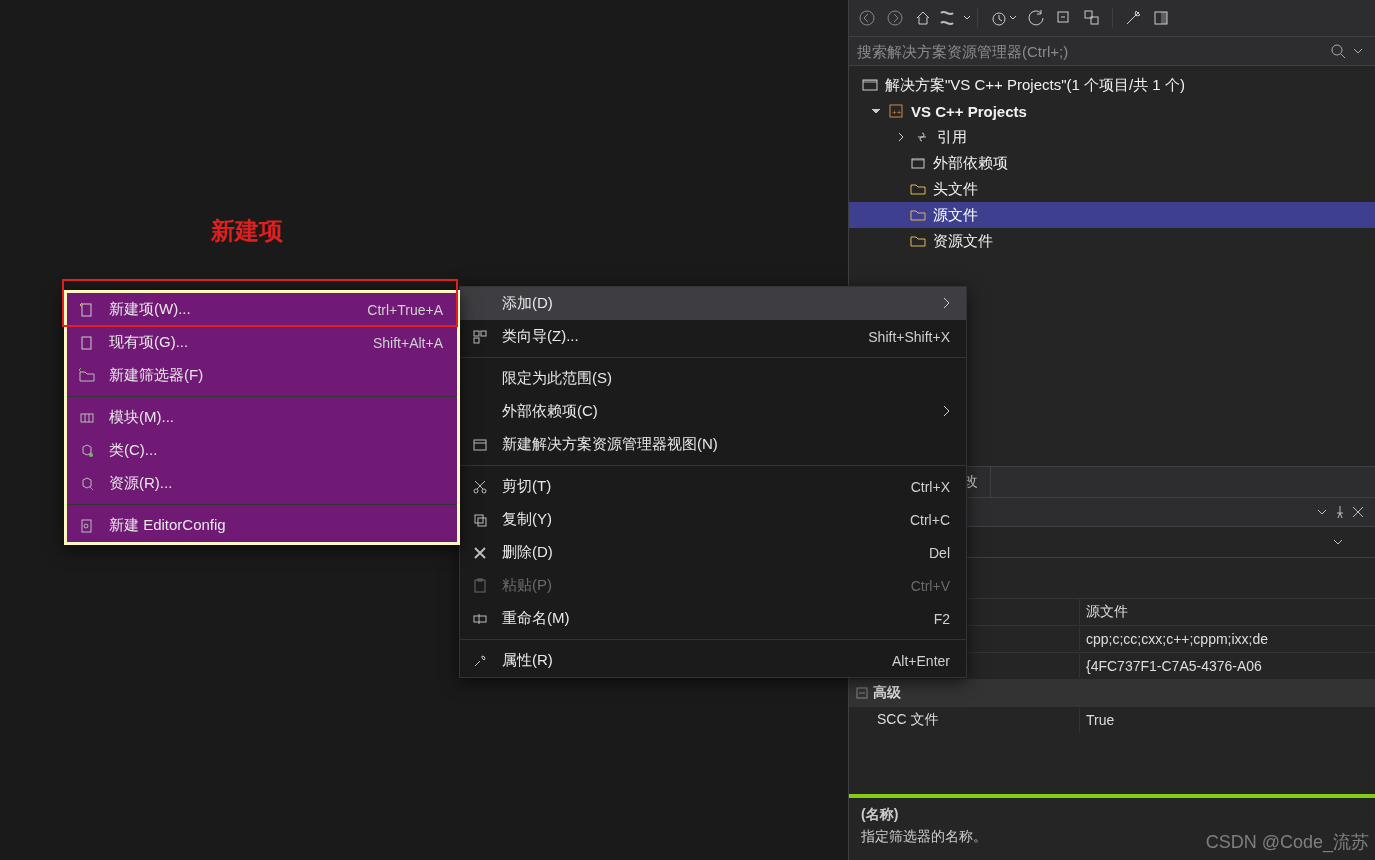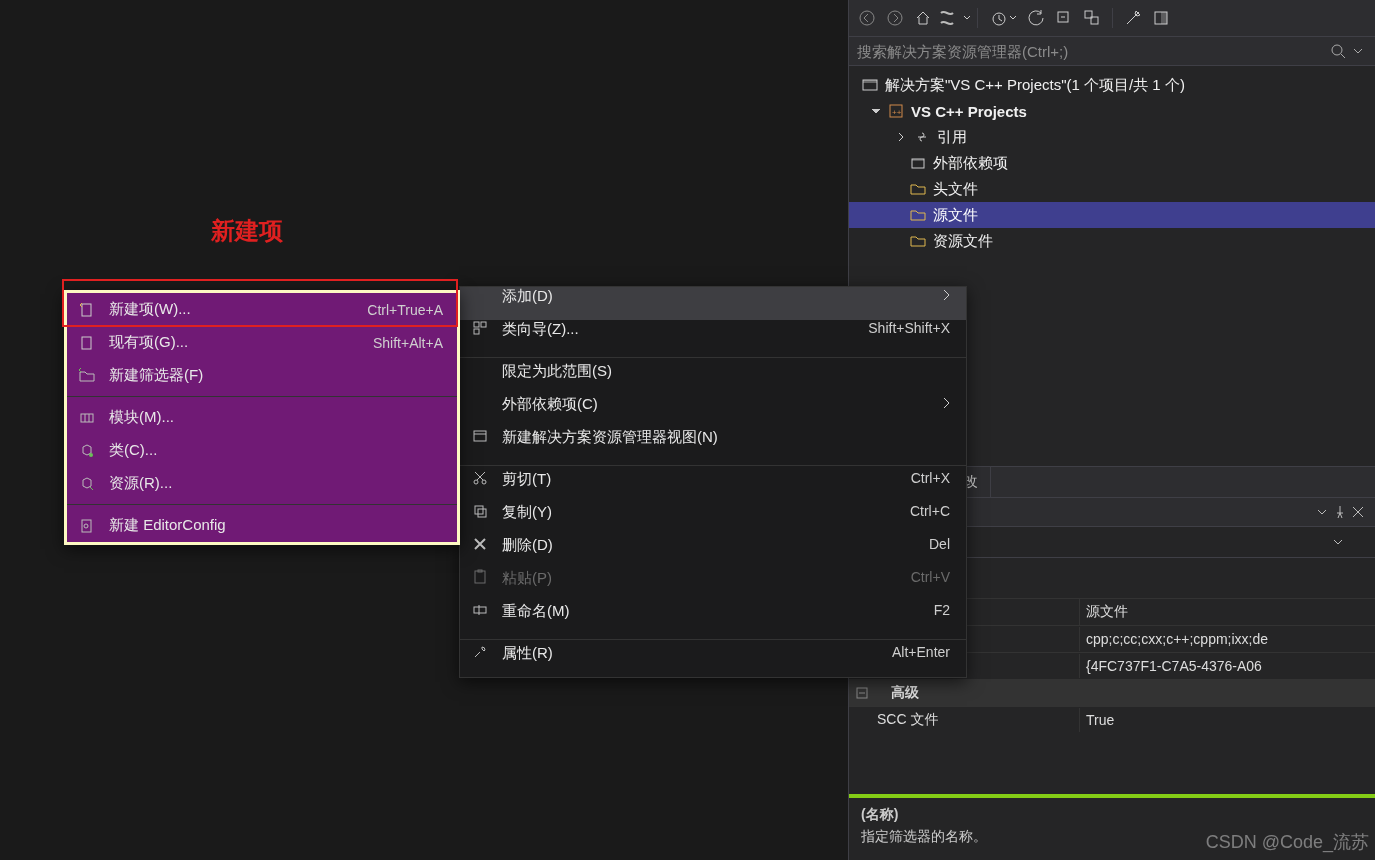--- a/index.html
+++ b/index.html
@@ -87,21 +87,21 @@
     border-top: 4px solid #84cc16; padding: 8px 12px 14px; color: #ccc;
   }
   .props-help .h1 { font-weight: 600; margin-bottom: 4px; }
   .vscroll { position: absolute; right: 0; top: 613px; bottom: 0; width: 18px; background: #2d2d30; border-left: 1px solid #3f3f46; }
 
   
   .context-menu {
     position: absolute; background: #1b1b1c; border: 1px solid #333; box-shadow: 0 4px 16px rgba(0,0,0,0.6);
   }
   .ctx-row {
-    display: flex; height: 33px; padding: 0 16px 0 10px; gap: 12px;
+    display: flex; align-items: center; height: 33px; padding: 0 16px 0 10px; gap: 12px;
     color: #e8e8e8; font-size: 15px;
   }
   .ctx-row .ico { width: 20px; display: inline-flex; justify-content: center; color: #bbb; }
   .ctx-row .label { flex: 1; }
   .ctx-row .shortcut { color: #cfcfcf; font-size: 14px; margin-left: 28px; }
   .ctx-row .arrow { color: #cfcfcf; }
   .ctx-row.disabled { color: #6a6a6a; }
   .ctx-row.disabled .ico { color: #6a6a6a; }
   .ctx-row.disabled .shortcut { color: #6a6a6a; }
   .ctx-row.hover { background: #3e3e42; }
@@ -333,21 +333,21 @@
       </div>
       <div class="props-grid-row">
         <div class="pkey">筛选器</div>
         <div class="pval">cpp;c;cc;cxx;c++;cppm;ixx;de</div>
       </div>
       <div class="props-grid-row">
         <div class="pkey">唯一标识符</div>
         <div class="pval">{4FC737F1-C7A5-4376-A06</div>
       </div>
       <div class="props-grid-row group">
-        <div class="pkey" style="display:flex;align-items:center;gap:24px">
+        <div class="pkey" style="display:flex;align-items:center;gap:6px">
           <span style="display:inline-flex">
               <svg width="10" height="10" viewBox="0 0 10 10">
                 <rect x="0" y="0" width="10" height="10" stroke="#888" fill="none"></rect>
                 <path d="M2 5h6" stroke="#888"></path>
               </svg>
             </span>
           <span>高级</span>
         </div>
         <div class="pval"></div>
       </div>

